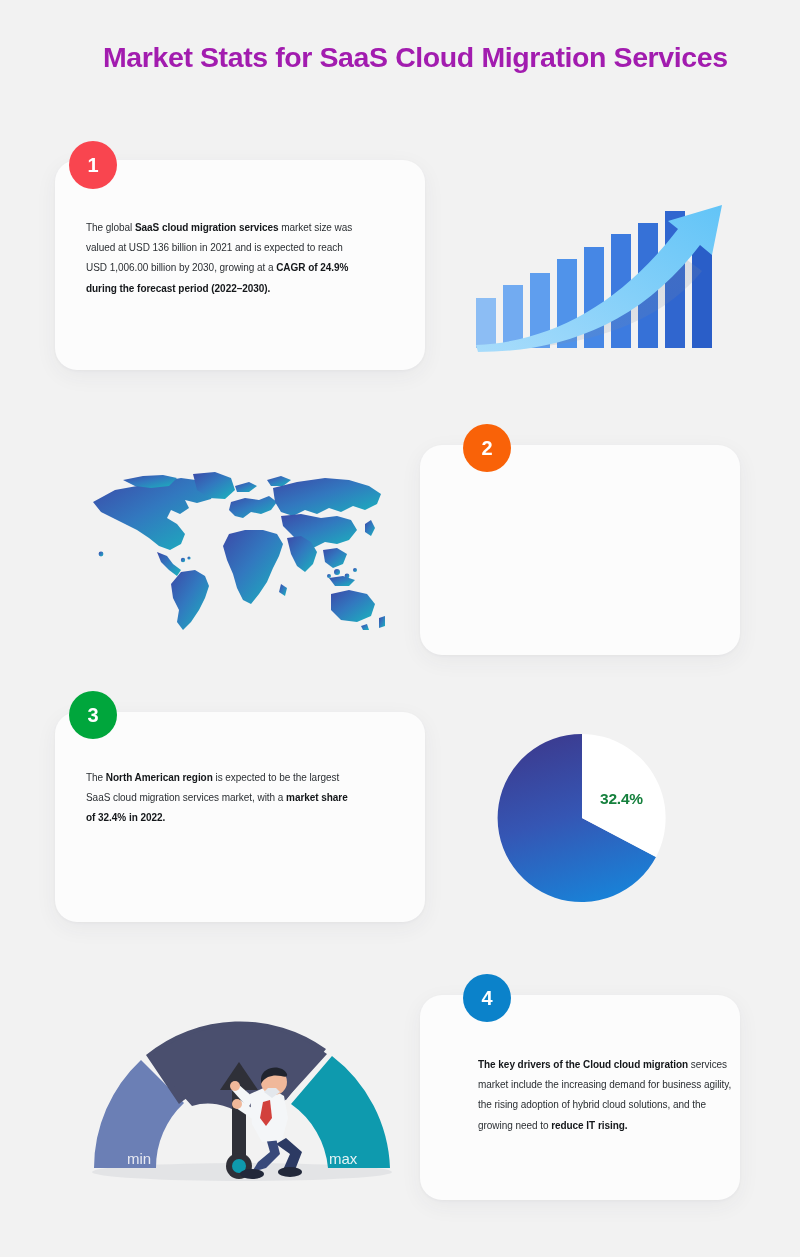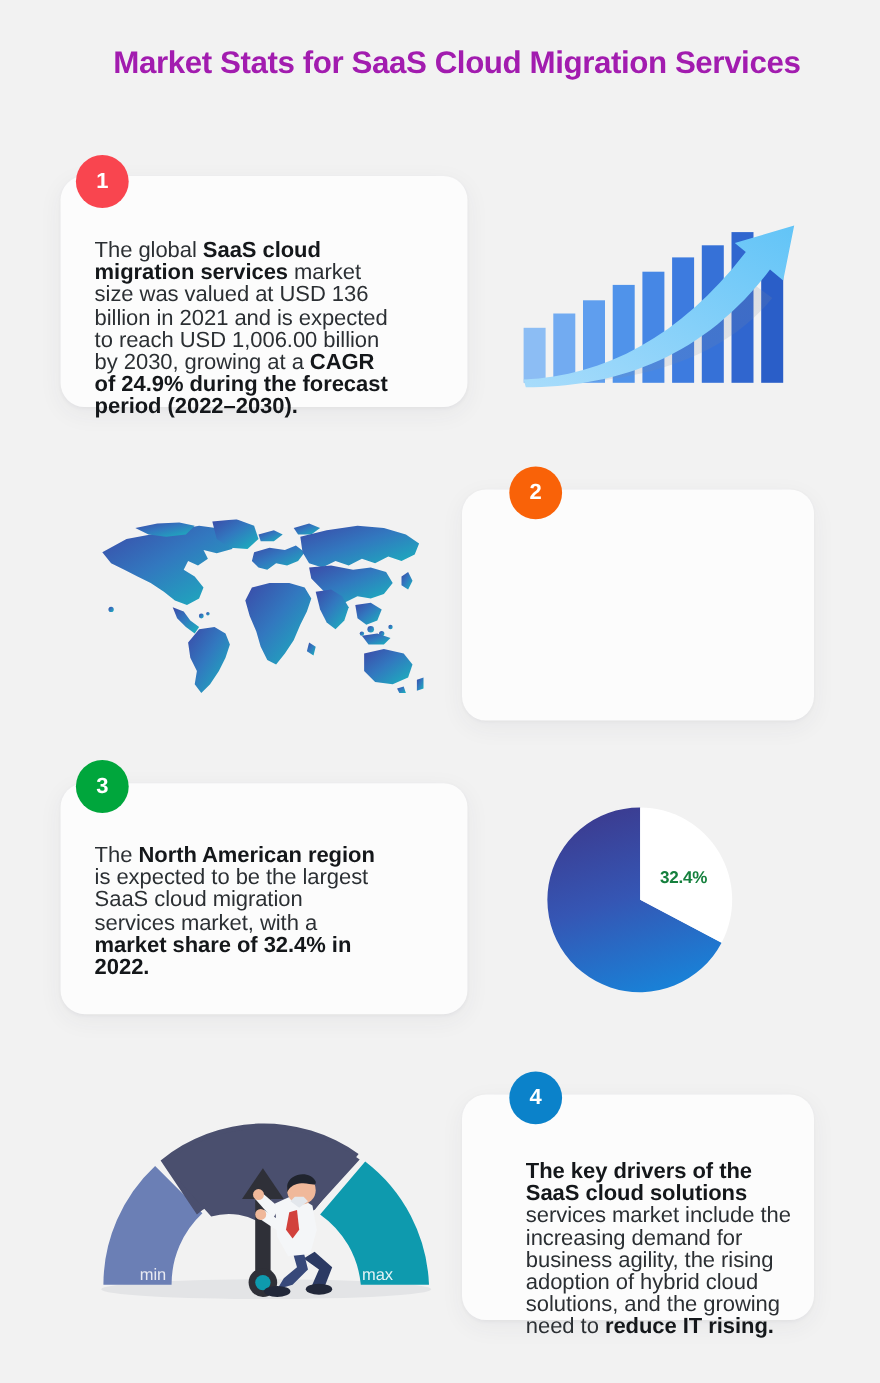--- a/index.html
+++ b/index.html
@@ -26,21 +26,21 @@
 
   
   .card {
     position: absolute;
     background: #fcfcfc;
     border-radius: 22px;
     box-shadow: 0 6px 22px rgba(60,60,70,0.055), 0 1px 3px rgba(60,60,70,0.04);
   }
   .card-text {
     position: absolute;
-    font-size: 20px;
+    font-size: 10px;
     line-height: 20.2px;
     color: #2b2f33;
     letter-spacing: -0.05px;
   }
   .card-text b { font-weight: bold; color: #14171a; }
 
   .badge {
     position: absolute;
     width: 48px; height: 48px;
     border-radius: 50%;
@@ -208,21 +208,21 @@
     </defs>
 
     <path d="M86 86 L86 2 A84 84 0 1 0 160 125 Z" fill="url(#pieGrad)"></path>
 
     <path d="M86 86 L86 2 A84 84 0 0 1 160 125 Z" fill="#ffffff"></path>
   </svg>
   <div id="pie-label">32.4%</div>
 
   <div class="card" id="card4"></div>
   <div class="badge" id="badge4" style="background: rgb(11, 130, 202);">4</div>
-  <div class="card-text" id="text4"><b>The key drivers of the SaaS cloud solutions</b> services market include the increasing demand for business agility, the rising adoption of hybrid cloud solutions, and the growing need to <b>reduce IT rising.</b></div>
+  <div class="card-text" id="text4"><b>The key drivers of the Cloud cloud migration</b> services market include the increasing demand for business agility, the rising adoption of hybrid cloud solutions, and the growing need to <b>reduce IT rising.</b></div>
 
   <svg class="figure" id="gauge" viewBox="0 0 325 170">
 
     <ellipse cx="162" cy="152" rx="150" ry="9" fill="#e3e4e6"></ellipse>
 
     <path d="M14 148 A148 148 0 0 1 61 40 L104 83 A88 88 0 0 0 76 148 Z" fill="#6b7fb5"></path>
 
     <path d="M66 35 A148 148 0 0 1 246 29 L206 80 A88 88 0 0 0 99 84 Z" fill="#4a4f6e"></path>
     <path d="M69 38 A142 142 0 0 1 160 6 L160 94 A54 54 0 0 0 112 86 Z" fill="#4a4f6e"></path>
     <path d="M160 6 A148 148 0 0 1 247 34 L198 88 A58 58 0 0 0 160 94 Z" fill="#4a4f6e"></path>

